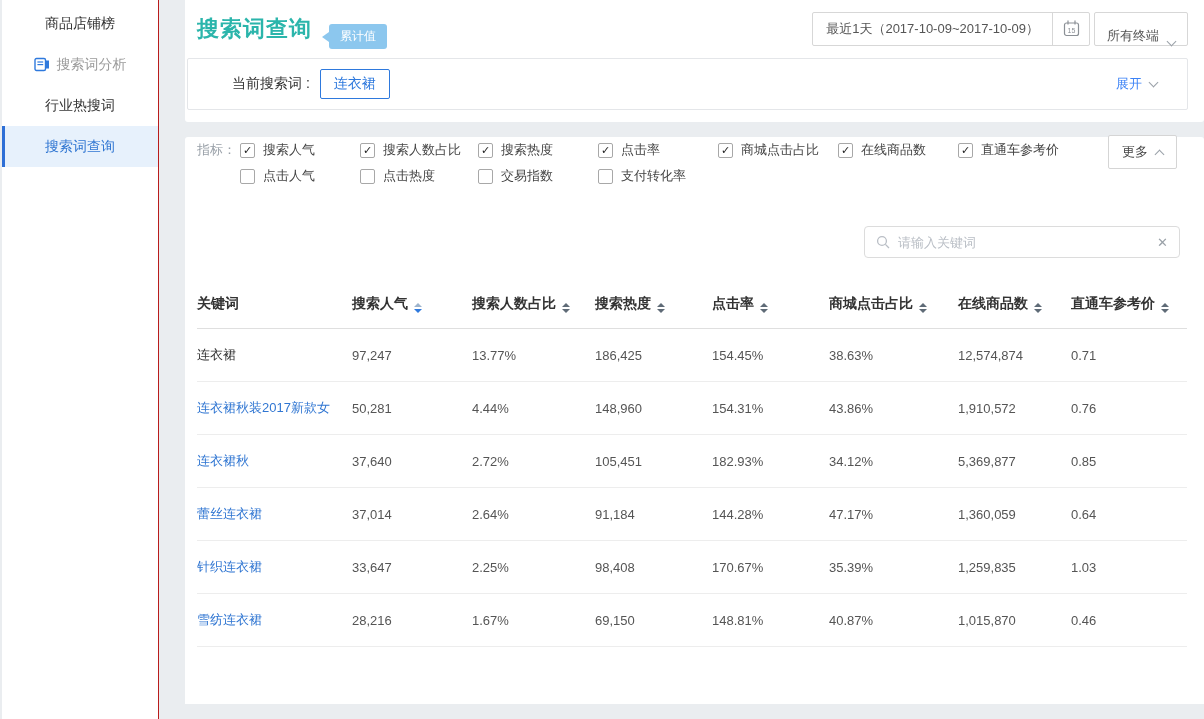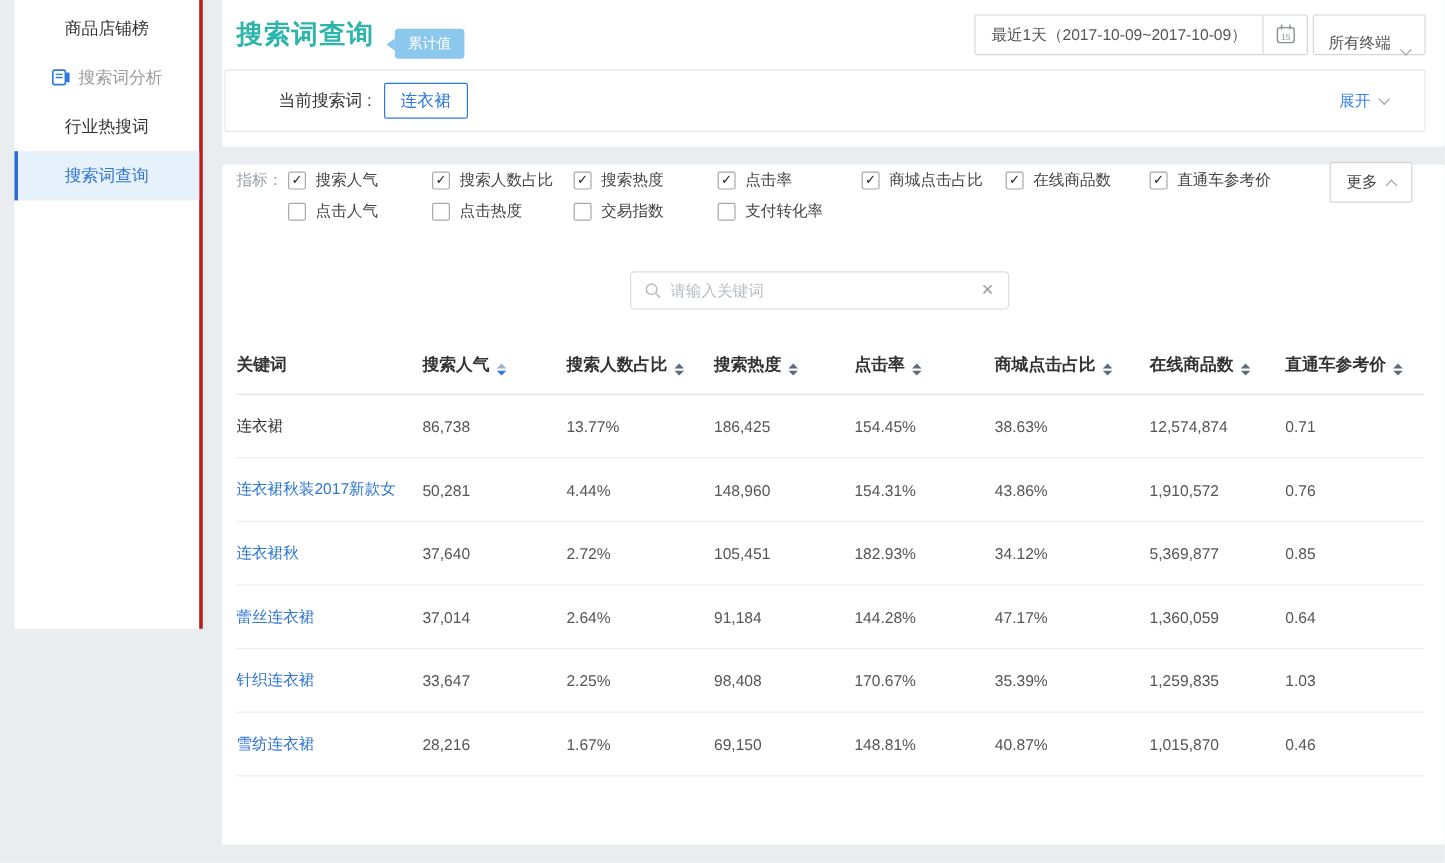--- a/index.html
+++ b/index.html
@@ -3,22 +3,22 @@
 <meta charset="utf-8">
 <style>
   * { margin:0; padding:0; box-sizing:border-box; }
   html,body { width:1204px; height:719px; }
   body {
     background:#eaedf0;
     font-family:"Liberation Sans","DejaVu Sans",sans-serif;
     color:#333; position:relative; overflow:hidden;
   }
   
-  .sidebar { position:absolute; left:12px; top:0; width:157px; height:524px;
-    background:#fff; border-right:3px solid #b91c1c; padding-top:3px; }
+  .sidebar { position:absolute; left:2px; top:0; width:157px; height:719px;
+    background:#fff; border-right:1px solid #b91c1c; padding-top:3px; }
   .sb-item { height:41px; display:flex; align-items:center; justify-content:center;
     gap:7px; font-size:14px; color:#333; cursor:pointer; position:relative; }
   .sb-item.muted { color:#9b9b9b; }
   .sb-item.active { background:#e7f1fc; color:#3076d2; }
   .sb-item.active::before { content:''; position:absolute; left:0; top:0; bottom:0;
     width:3px; background:#2e6fd6; }
   .sb-icon { display:inline-flex; align-items:center; }
   
   .content { position:absolute; left:185px; top:0; width:1019px; }
   .top-panel { background:#fff; height:122px; border-radius:0 0 3px 3px; }
@@ -58,21 +58,21 @@
   .metrics-label { width:43px; font-size:13px; color:#99a0a8; flex:0 0 43px; }
   .metric-item { display:flex; align-items:center; gap:8px; font-size:13px;
     color:#444; flex:0 0 120px; cursor:pointer; }
   .metric-item:nth-child(3) { flex-basis:118px; }
   .cb { width:15px; height:15px; border:1px solid #a8a8a8; border-radius:2px;
     background:#fff; display:flex; align-items:center; justify-content:center;
     font-size:11px; line-height:11px; color:#222; font-weight:bold; flex:0 0 15px; }
   .more-btn { position:absolute; right:27px; top:-2px; border:1px solid #d5d5d5;
     border-radius:2px; background:#fff; padding:7px 13px; font-size:13px; color:#444;
     display:flex; align-items:center; gap:8px; cursor:pointer; }
-  .search-row { display:flex; justify-content:center; padding-right:24px; margin-top:37px; }
+  .search-row { display:flex; justify-content:flex-end; padding-right:24px; margin-top:37px; }
   .search-box { width:316px; height:32px; border:1px solid #dcdcdc; border-radius:4px;
     display:flex; align-items:center; padding:0 11px; gap:8px; background:#fff; }
   .search-box input { border:none; outline:none; flex:1; font-size:13px; color:#333;
     font-family:inherit; background:transparent; }
   .search-box input::placeholder { color:#b9bec5; }
   .clear-x { color:#9aa1a8; font-size:13px; cursor:pointer; }
   
   .table-wrap { margin:25px 17px 0 12px; }
   table { width:100%; border-collapse:collapse; table-layout:fixed; }
   th { text-align:left; font-size:14px; font-weight:bold; color:#333;
@@ -265,21 +265,21 @@
                 </span></th>
               <th><span>直通车参考价</span><span class="sort">
                   <i class="up"></i>
                   <i class="dn"></i>
                 </span></th>
             </tr>
           </thead>
         <tbody>
             <tr>
               <td><span class="kw-plain">连衣裙</span></td>
-              <td>86,738</td>
+              <td>97,247</td>
               <td>13.77%</td>
               <td>186,425</td>
               <td>154.45%</td>
               <td>38.63%</td>
               <td>12,574,874</td>
               <td>0.71</td>
             </tr>
             <tr>
               <td><span class="kw-link">连衣裙秋装2017新款女</span></td>
               <td>50,281</td>

